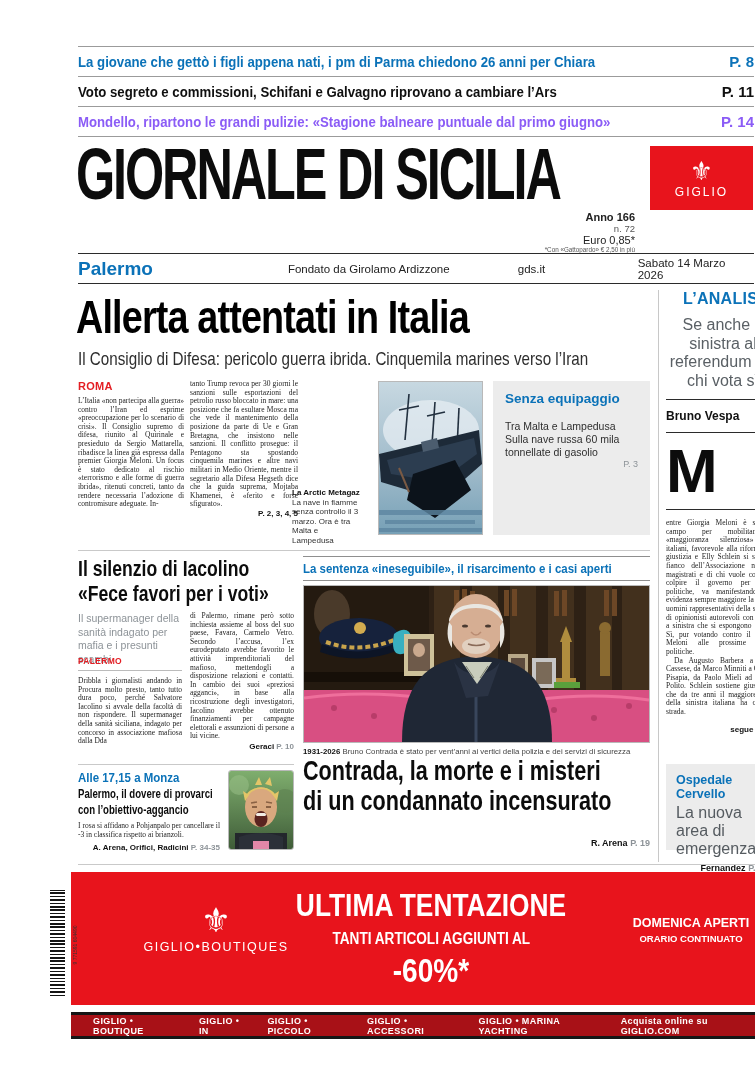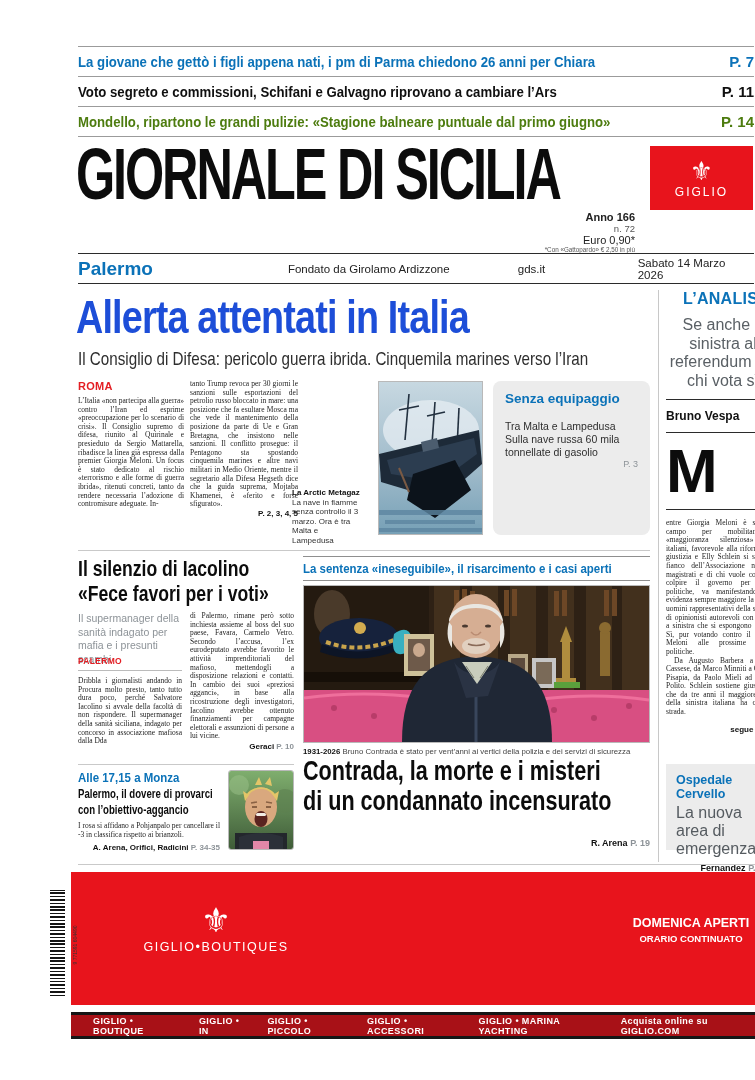--- a/index.html
+++ b/index.html
@@ -11,21 +11,21 @@
          text-align:justify;color:#1c1c1c;}
   .hr{position:absolute;background:#c9c9c9;height:1px;}
   
   .topstrip{left:40px;top:46px;width:676px;}
   .topstrip .row{height:29px;display:flex;align-items:center;justify-content:space-between;
                  border-top:1px solid #9b9b9b;font-weight:bold;font-size:15px;}
   .topstrip .row:last-child{border-bottom:1px solid #9b9b9b;}
   .topstrip .t{transform:scaleX(.88);}
   .row.blue{color:var(--c-accent_blue);}
   .row.black{color:#101010;}
-  .row.gray{color:#4d7c0f;}
+  .row.gray{color:#8b5cf6;}
   
   .mast-title{left:38px;top:138px;font-size:72px;font-weight:bold;color:#0c0c0c;
               letter-spacing:-3px;line-height:72px;}
   .mast-title .cond{transform:scaleX(.70);}
   .giglio-box{left:612px;top:146px;width:103px;height:64px;background:var(--c-brand_red);
               display:flex;flex-direction:column;align-items:center;justify-content:center;color:#fff;}
   .giglio-box .lily{font-size:26px;line-height:26px;}
   .giglio-box .gname{font-size:12px;letter-spacing:2px;margin-top:1px;}
   .annoblock{left:340px;top:211px;width:257px;text-align:right;color:#222;}
   .annoblock .a1{font-size:11px;font-weight:bold;}
@@ -33,36 +33,36 @@
   .annoblock .a3{font-size:11px;}
   .annoblock .a4{font-size:6.3px;color:#555;}
   
   .dateline{left:40px;top:253px;width:676px;height:29px;border-top:1.5px solid #2b2b2b;
             border-bottom:1px solid #2b2b2b;display:flex;align-items:center;}
   .dateline .city{color:var(--c-accent_blue);font-size:19px;font-weight:bold;width:210px;}
   .dateline .founded{font-size:11.5px;color:#222;width:230px;}
   .dateline .site{font-size:11.5px;color:#222;width:120px;}
   .dateline .date{font-size:11.5px;color:#222;margin-left:auto;}
   
-  .lead-hl{left:38px;top:290px;font-size:46px;font-weight:bold;color:#1d4ed8;letter-spacing:-1px;}
+  .lead-hl{left:38px;top:290px;font-size:46px;font-weight:bold;color:#000000;letter-spacing:-1px;}
   .lead-hl .cond{transform:scaleX(.82);}
   .lead-sub{left:40px;top:348px;font-size:19px;color:#2e2e2e;}
   .lead-sub .cond{transform:scaleX(.80);}
   .vrule{left:620px;top:290px;width:1px;height:572px;background:#c8c8c8;position:absolute;}
   
   .label-red{color:var(--c-label_red);font-weight:bold;font-size:11px;letter-spacing:.3px;}
   .col1{left:40px;top:380px;width:106px;height:168px;overflow:hidden;}
   .col2{left:152px;top:380px;width:108px;height:168px;overflow:hidden;}
   .pages-line{font-weight:bold;font-size:8px;text-align:right;font-family:"Liberation Sans",sans-serif;}
   .capt{left:254px;top:488px;width:70px;font-size:8px;line-height:9.5px;color:#333;}
   .capt .ct{font-weight:bold;color:#111;}
   .photo-frame{border:1px solid #b9b9b9;box-sizing:border-box;}
   .tanker{left:340px;top:381px;width:105px;height:154px;}
   .graybox{left:455px;top:381px;width:157px;height:154px;background:var(--c-box_bg);
-           box-sizing:border-box;padding:10px 12px;border-radius:8px;}
+           box-sizing:border-box;padding:10px 12px;}
   .graybox .gk{color:var(--c-accent_blue);font-weight:bold;font-size:13.5px;}
   .graybox .gt{font-size:19px;line-height:21px;color:#4d5357;margin-top:3px;}
   .graybox .gb{font-size:10.5px;line-height:13px;color:#2f2f2f;margin-top:14px;}
   .graybox .gp{font-size:9px;font-weight:normal;color:#8d9398;text-align:right;}
   
   .ana{left:628px;top:290px;width:114px;}
   .ana .ak{color:var(--c-accent_blue);font-weight:bold;font-size:16px;text-align:center;letter-spacing:.3px;}
   .ana .at{font-size:16px;line-height:18.5px;color:#5a6065;text-align:center;margin-top:8px;}
   .ana .arule{height:1px;background:#2b2b2b;margin:9px 0;}
   .ana .aa{font-weight:bold;font-size:12px;}
@@ -136,21 +136,21 @@
   .barcode .bn2{position:absolute;left:14px;top:60px;font-size:5px;transform:rotate(-90deg);color:#333;white-space:nowrap;}
 </style>
 </head>
 <body>
 
 <div class="page">
 
   <div class="abs topstrip">
     <div class="row blue">
       <span class="t cond">La giovane che gettò i figli appena nati, i pm di Parma chiedono 26 anni per Chiara</span>
-      <span>P. 7</span>
+      <span>P. 8</span>
     </div>
     <div class="row black">
       <span class="t cond">Voto segreto e commissioni, Schifani e Galvagno riprovano a cambiare l’Ars</span>
       <span>P. 11</span>
     </div>
     <div class="row gray">
       <span class="t cond">Mondello, ripartono le grandi pulizie: «Stagione balneare puntuale dal primo giugno»</span>
       <span>P. 14</span>
     </div>
   </div>
@@ -158,21 +158,21 @@
   <div class="abs mast-title">
     <span class="cond">GIORNALE DI SICILIA</span>
   </div>
   <div class="abs giglio-box">
     <span class="lily">⚜</span>
     <span class="gname">GIGLIO</span>
   </div>
   <div class="abs annoblock">
     <div class="a1">Anno 166</div>
     <div class="a2">n. 72</div>
-    <div class="a3">Euro 0,90*</div>
+    <div class="a3">Euro 0,85*</div>
     <div class="a4">*Con «Gattopardo» € 2,50 in più</div>
   </div>
 
   <div class="abs dateline">
     <span class="city">Palermo</span>
     <span class="founded">Fondato da Girolamo Ardizzone</span>
     <span class="site">gds.it</span>
     <span class="date">Sabato 14 Marzo 2026</span>
   </div>
 
@@ -415,20 +415,25 @@
       <span class="pg">P. 14</span>
     </div>
   </div>
 
   <div class="hr ad-rule"></div>
   <div class="abs ad">
     <div class="brand">
       <div class="lily">⚜</div>
       <div class="bt">GIGLIO•BOUTIQUES</div>
     </div>
+    <div class="center">
+      <div class="l1"><span class="cond">ULTIMA TENTAZIONE</span></div>
+      <div class="l2"><span class="cond">TANTI ARTICOLI AGGIUNTI AL</span></div>
+      <div class="l3"><span class="cond">-60%*</span></div>
+    </div>
     <div class="right">
       <div class="r1">DOMENICA APERTI</div>
       <div class="r2">ORARIO CONTINUATO</div>
     </div>
   </div>
   <div class="sidenote">*escluso continuativi</div>
 
   <div class="abs strip">
     <span>GIGLIO • BOUTIQUE</span>
     <span>GIGLIO • IN</span>

